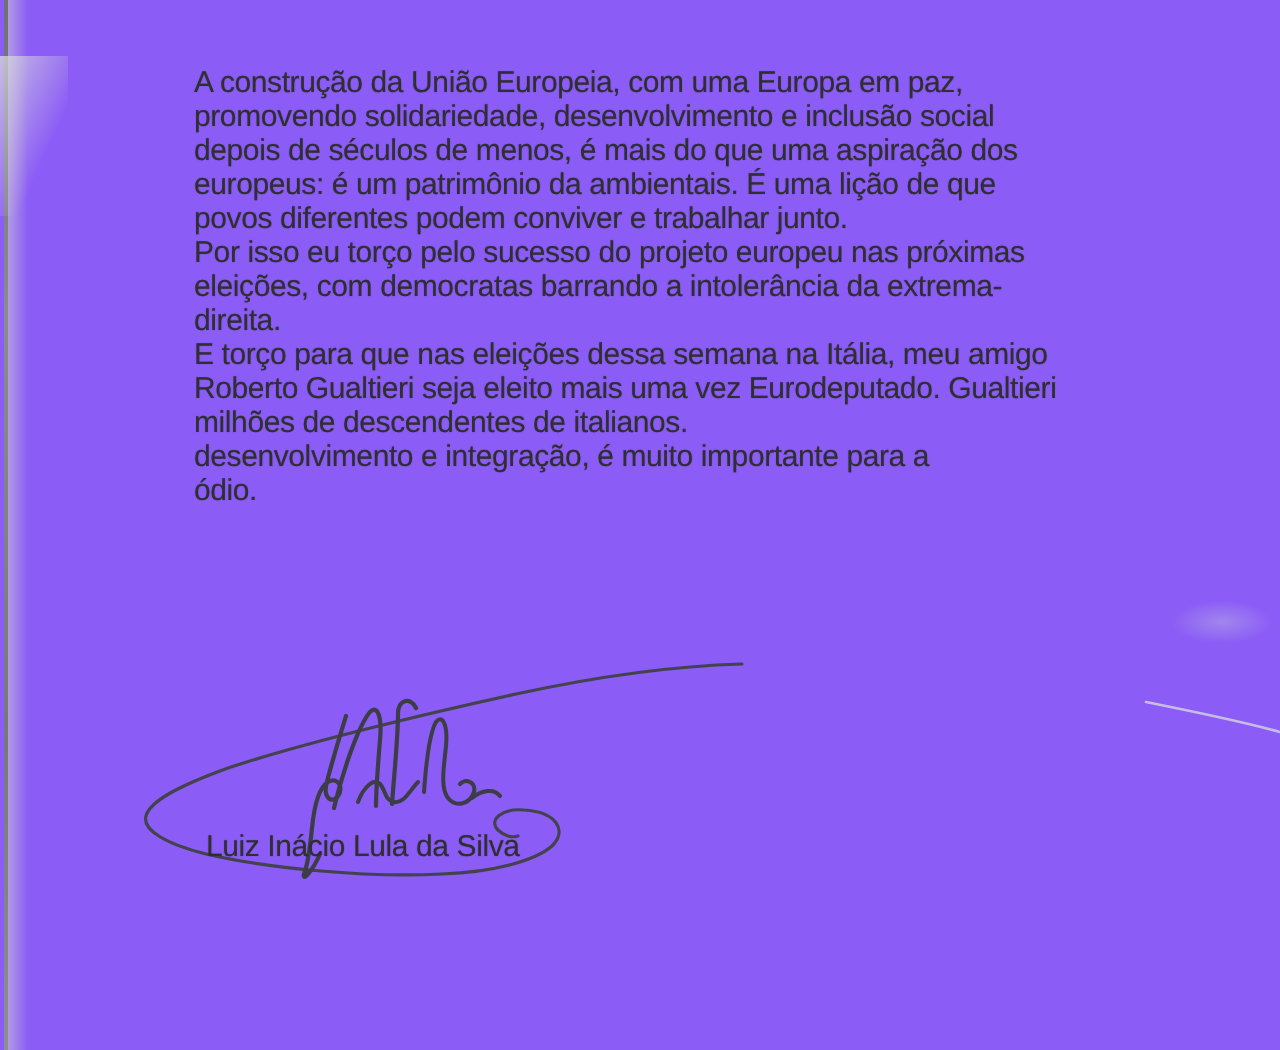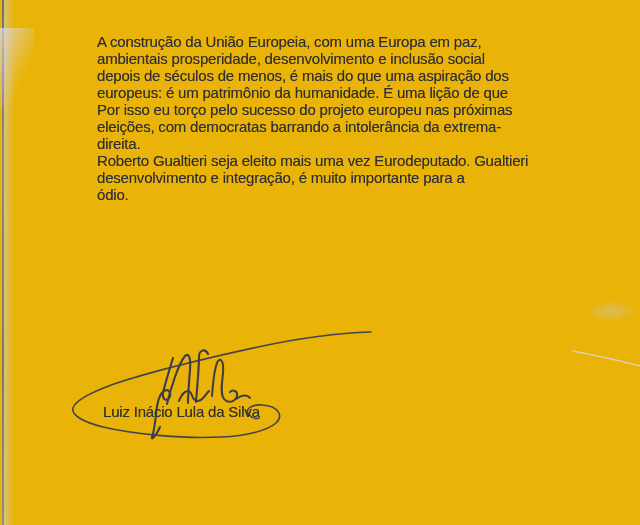--- a/index.html
+++ b/index.html
@@ -5,21 +5,21 @@
   html, body {
     margin: 0;
     padding: 0;
     background: #ffffff;
   }
   .page {
     position: relative;
     width: 640px;
     height: 525px;
     overflow: hidden;
-    background: #eab308;
+    background: #8b5cf6;
     font-family: "Liberation Sans", "DejaVu Sans", sans-serif;
   }
   
   .edge-line {
     position: absolute;
     left: 2px;
     top: 0;
     width: 2px;
     height: 525px;
     background: linear-gradient(180deg, #6f6f75, #8a8a90 30%, #77777d 70%, #8d8d93);
@@ -60,21 +60,21 @@
     letter-spacing: -0.2px;
     text-shadow: 0 0 0.5px rgba(47,47,51,0.55);
   }
   .line {
     white-space: pre;
     height: 17px;
   }
   .typed-name {
     position: absolute;
     left: 103px;
-    top: 403px;
+    top: 415px;
     color: #2f2f33;
     font-size: 15px;
     letter-spacing: -0.2px;
     white-space: pre;
     text-shadow: 0 0 0.5px rgba(47,47,51,0.55);
   }
   .sig-svg {
     position: absolute;
     left: 0;
     top: 0;
@@ -88,27 +88,30 @@
 
 <div class="page">
 
   <div class="edge-line"></div>
   <div class="edge-shadow"></div>
   <div class="corner-shade"></div>
   <div class="smudge"></div>
 
   <div class="letter-body">
     <div class="line">A construção da União Europeia, com uma Europa em paz,</div>
-    <div class="line">ambientais prosperidade, desenvolvimento e inclusão social</div>
+    <div class="line">promovendo solidariedade, desenvolvimento e inclusão social</div>
     <div class="line">depois de séculos de menos, é mais do que uma aspiração dos</div>
-    <div class="line">europeus: é um patrimônio da humanidade. É uma lição de que</div>
+    <div class="line">europeus: é um patrimônio da ambientais. É uma lição de que</div>
+    <div class="line">povos diferentes podem conviver e trabalhar junto.</div>
     <div class="line">Por isso eu torço pelo sucesso do projeto europeu nas próximas</div>
     <div class="line">eleições, com democratas barrando a intolerância da extrema-</div>
     <div class="line">direita.</div>
+    <div class="line">E torço para que nas eleições dessa semana na Itália, meu amigo</div>
     <div class="line">Roberto Gualtieri seja eleito mais uma vez Eurodeputado. Gualtieri</div>
+    <div class="line">milhões de descendentes de italianos.</div>
     <div class="line">desenvolvimento e integração, é muito importante para a</div>
     <div class="line">ódio.</div>
   </div>
 
   <svg class="sig-svg" viewBox="0 0 640 525" fill="none" stroke-linecap="round" stroke-linejoin="round">
 
     <path stroke="#43434d" stroke-width="1.6" d="M 371 332
              C 335 333, 295 339, 258 347
              C 212 357, 150 372, 114 384
              C 92 392, 75 400, 73 408

